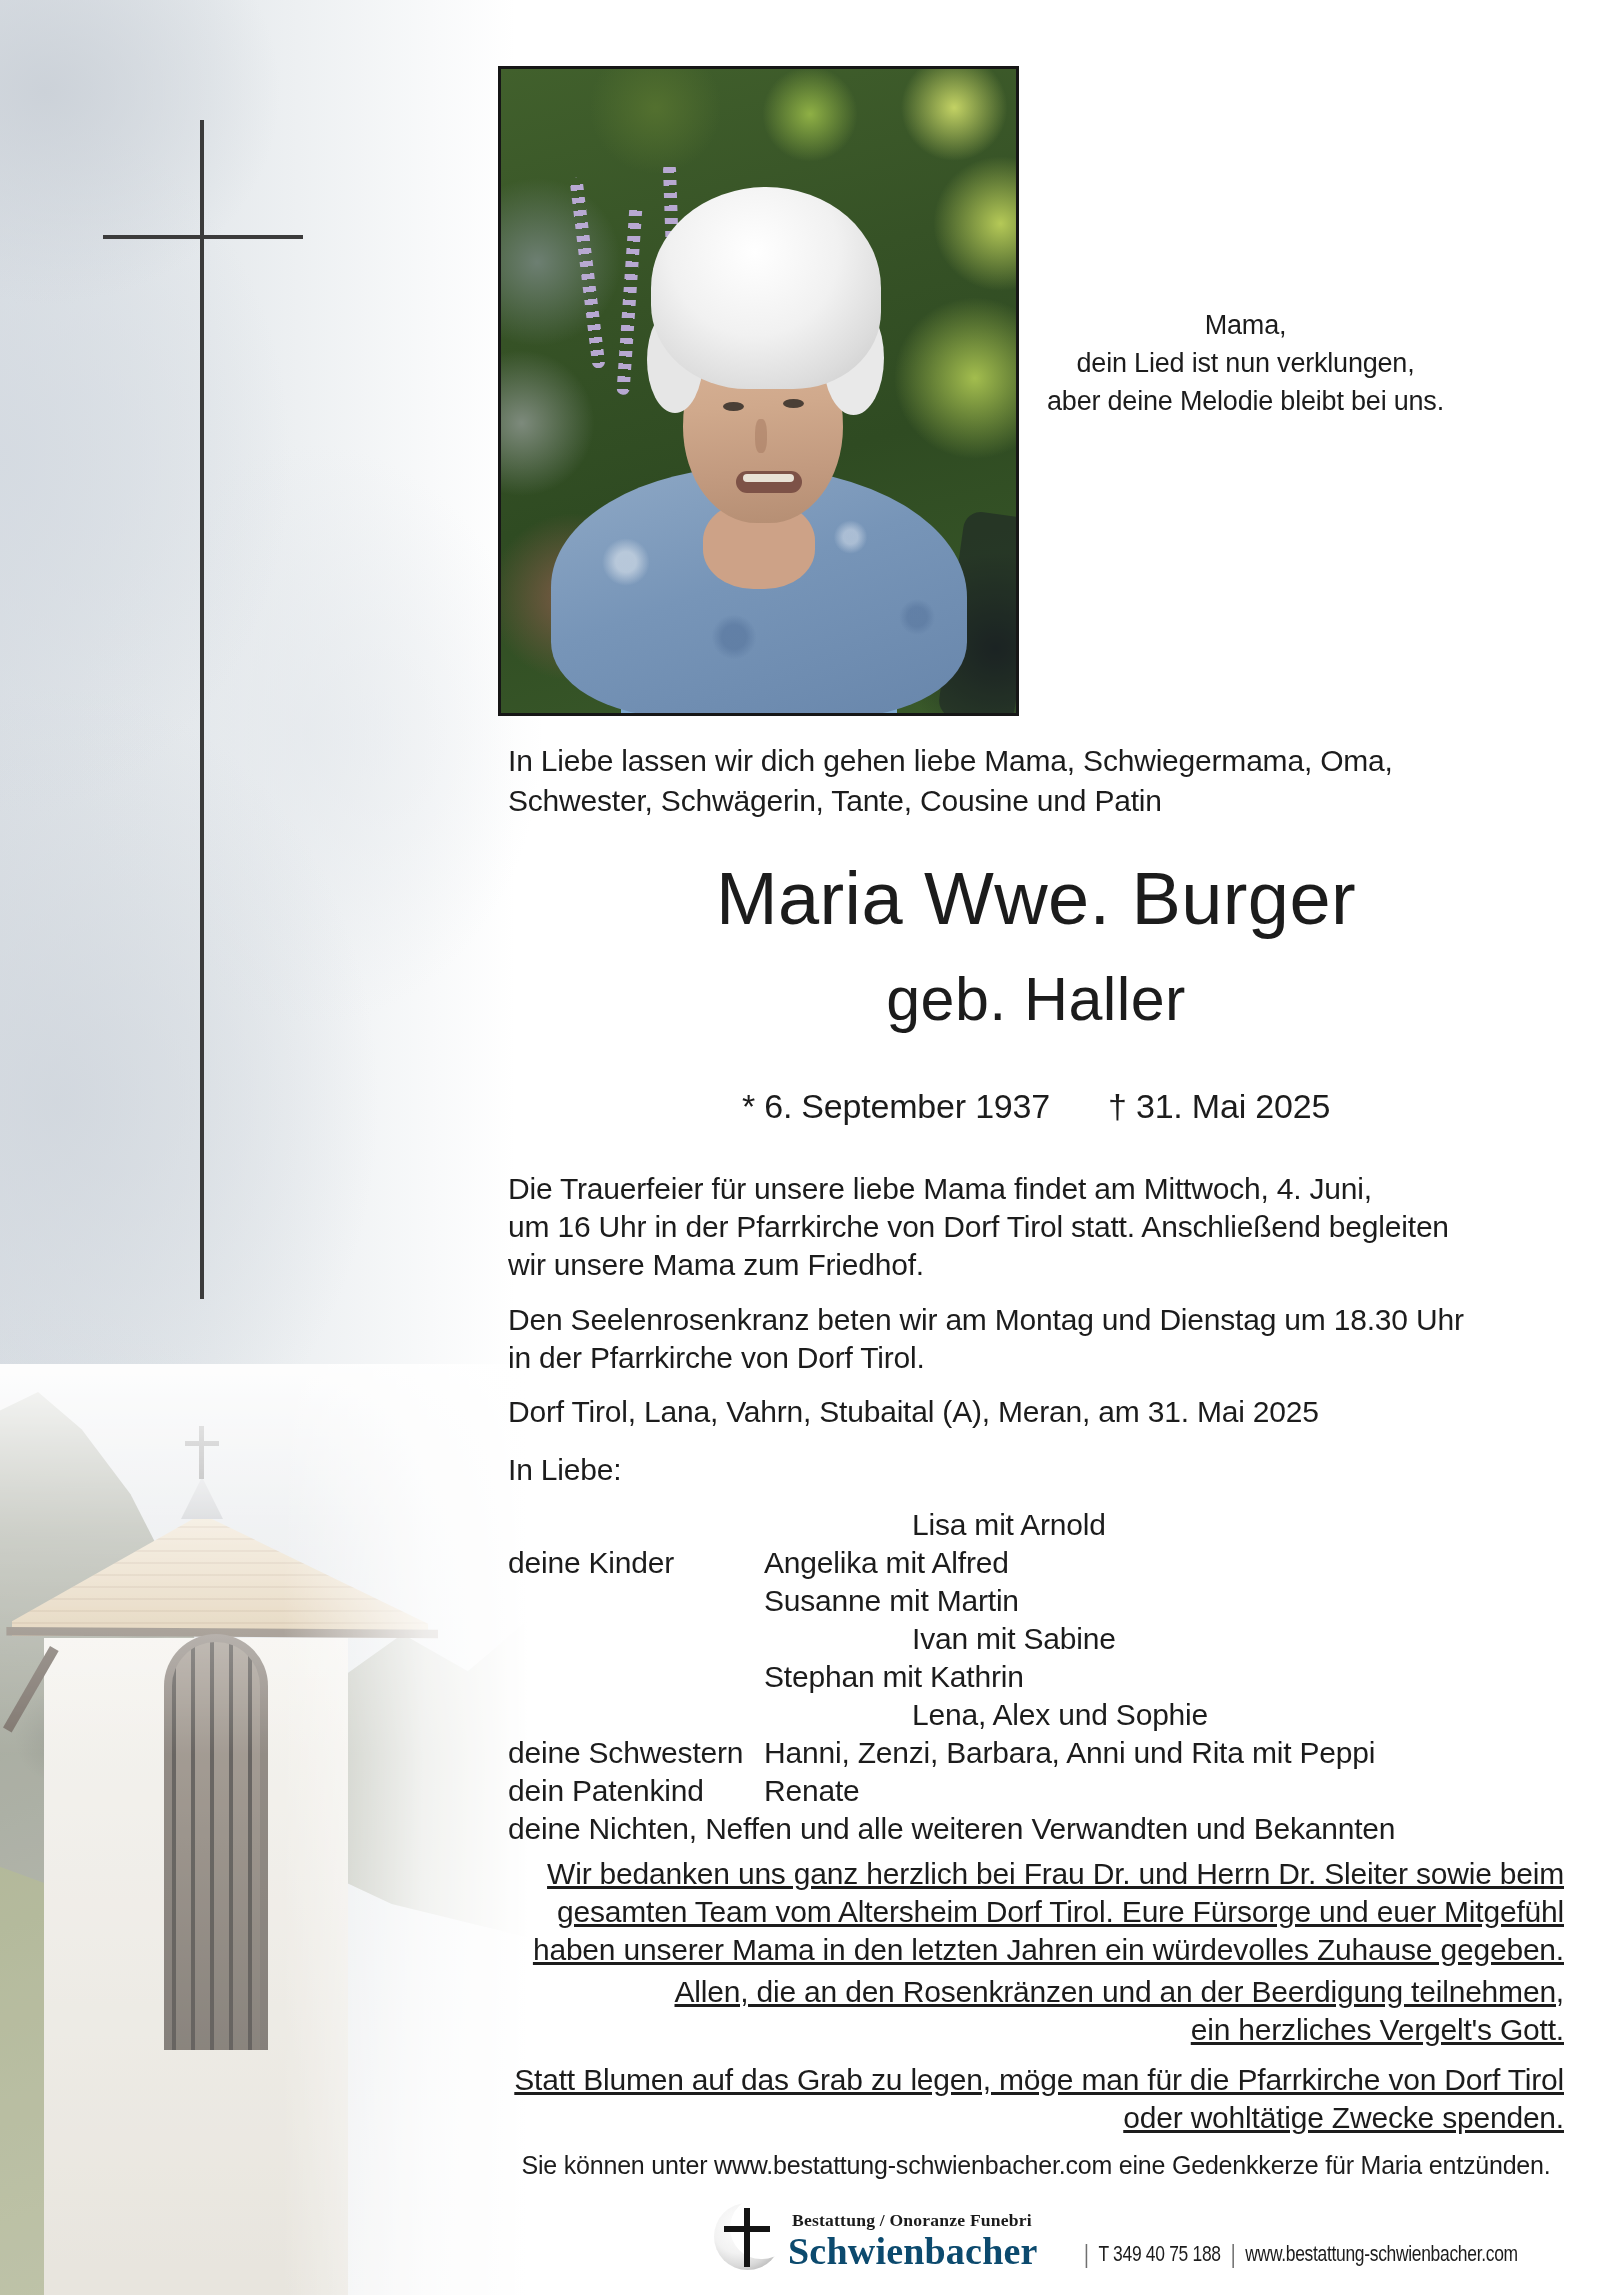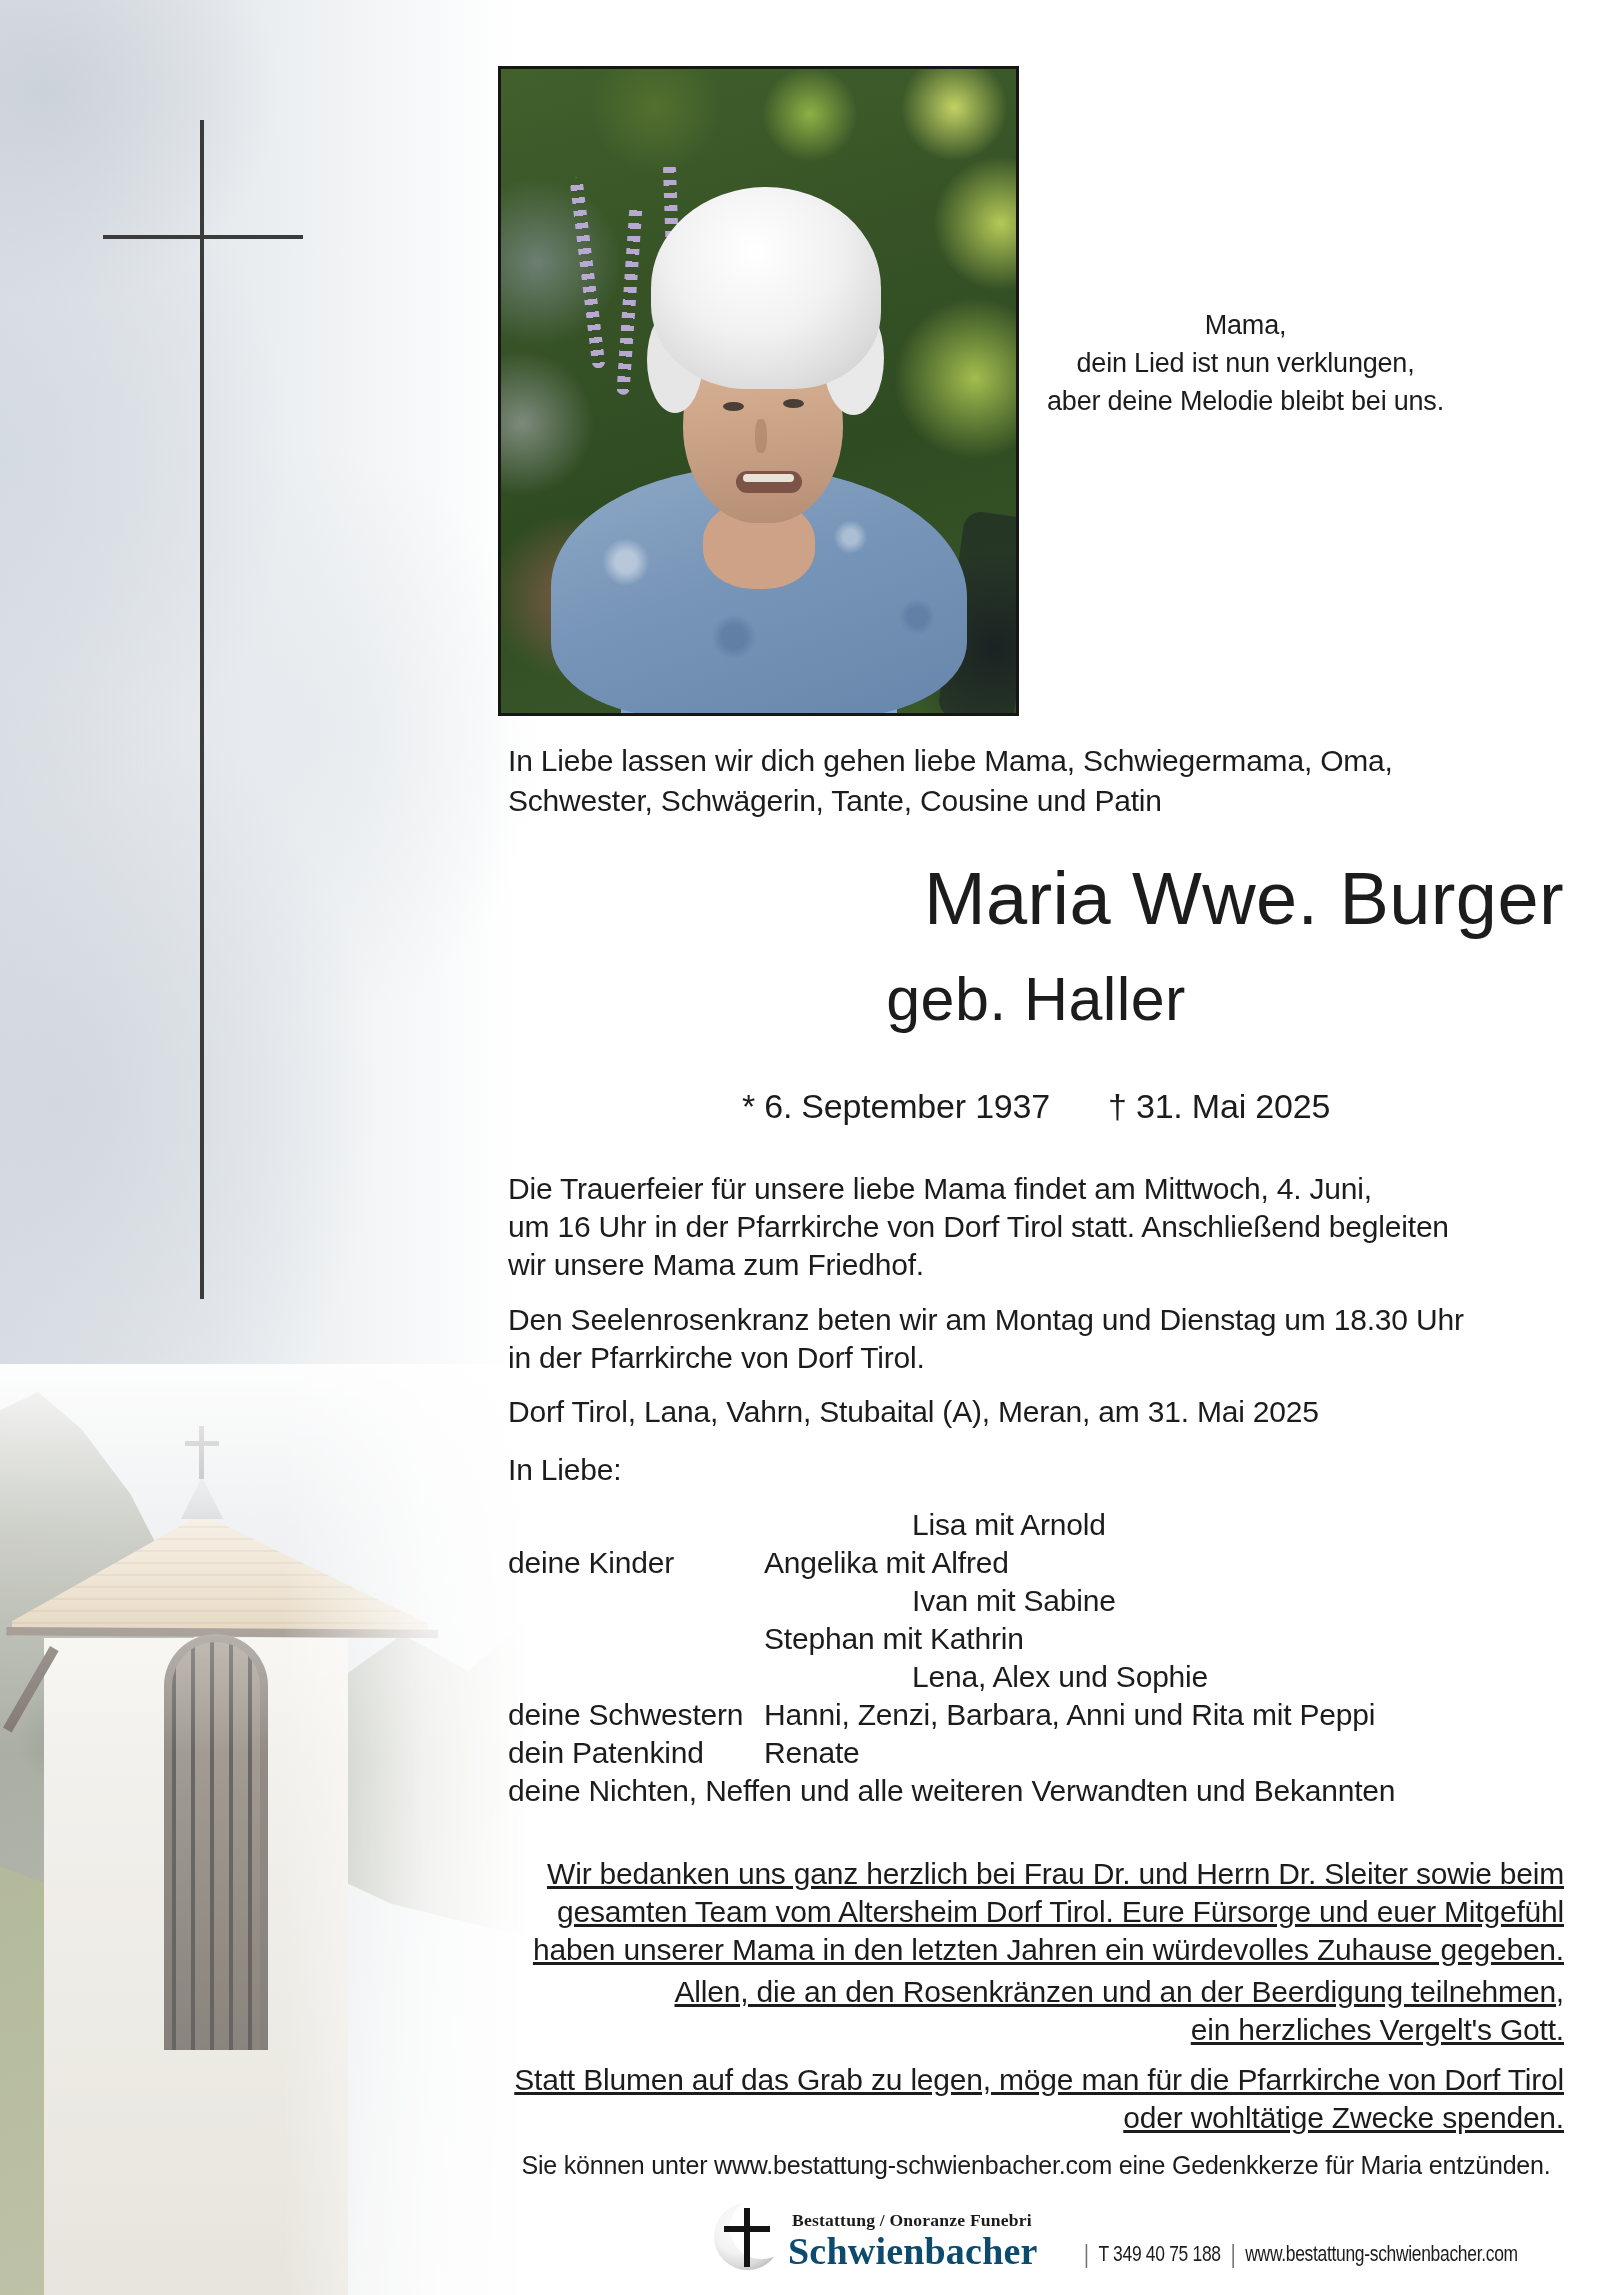--- a/index.html
+++ b/index.html
@@ -111,21 +111,21 @@
   .p-eye-r{left:282px;top:330px;}
   .p-nose{left:254px;top:350px;width:12px;height:34px;border-radius:40%;background:rgba(160,115,90,0.45);}
   .p-mouth{left:235px;top:402px;width:66px;height:21.6px;border-radius:11.2px;background:#7d5247;}
   .p-teeth{left:242px;top:405px;width:51px;height:8px;border-radius:4.8px;background:#e9e2d6;}
   .p-wheel{left:450px;top:445px;width:76px;height:208px;border-radius:17.6px;
     background:rgba(28,33,38,0.55);transform:rotate(8deg);}
   
   .tb{position:absolute;}
   .quote{left:916px;top:306px;width:659px;text-align:center;font-size:27px;line-height:38px;}
   .intro{left:508px;top:741px;font-size:30px;line-height:40px;}
-  .name-main{left:508px;top:858px;width:1056px;text-align:right;font-size:74px;line-height:81px;letter-spacing:0.4px;}
+  .name-main{left:508px;top:858px;width:1056px;text-align:center;font-size:74px;line-height:81px;letter-spacing:0.4px;}
   .name-maiden{left:508px;top:964px;width:1056px;text-align:center;font-size:61px;line-height:70px;letter-spacing:0.4px;}
   .dates{left:508px;top:1087px;width:1056px;display:flex;justify-content:center;gap:58px;font-size:34px;}
   .body-par{font-size:30px;line-height:38px;}
   .par-funeral{left:508px;top:1170px;}
   .par-rosary{left:508px;top:1301px;}
   .places{left:508px;top:1395px;font-size:30px;}
   .inlove{left:508px;top:1453px;font-size:30px;text-align:right;}
   .family{left:508px;top:1506px;font-size:30px;line-height:38px;}
   .fam-row{display:flex;}
   .fam-label{width:256px;flex:none;}
@@ -240,20 +240,24 @@
 
   <div class="tb family">
     <div class="fam-row indent1">
       <div class="fam-label"></div>
       <div class="fam-value">Lisa mit Arnold</div>
     </div>
     <div class="fam-row">
       <div class="fam-label">deine Kinder</div>
       <div class="fam-value">Angelika mit Alfred</div>
     </div>
+    <div class="fam-row">
+      <div class="fam-label"></div>
+      <div class="fam-value">Susanne mit Martin</div>
+    </div>
     <div class="fam-row indent1">
       <div class="fam-label"></div>
       <div class="fam-value">Ivan mit Sabine</div>
     </div>
     <div class="fam-row">
       <div class="fam-label"></div>
       <div class="fam-value">Stephan mit Kathrin</div>
     </div>
     <div class="fam-row indent1">
       <div class="fam-label"></div>

